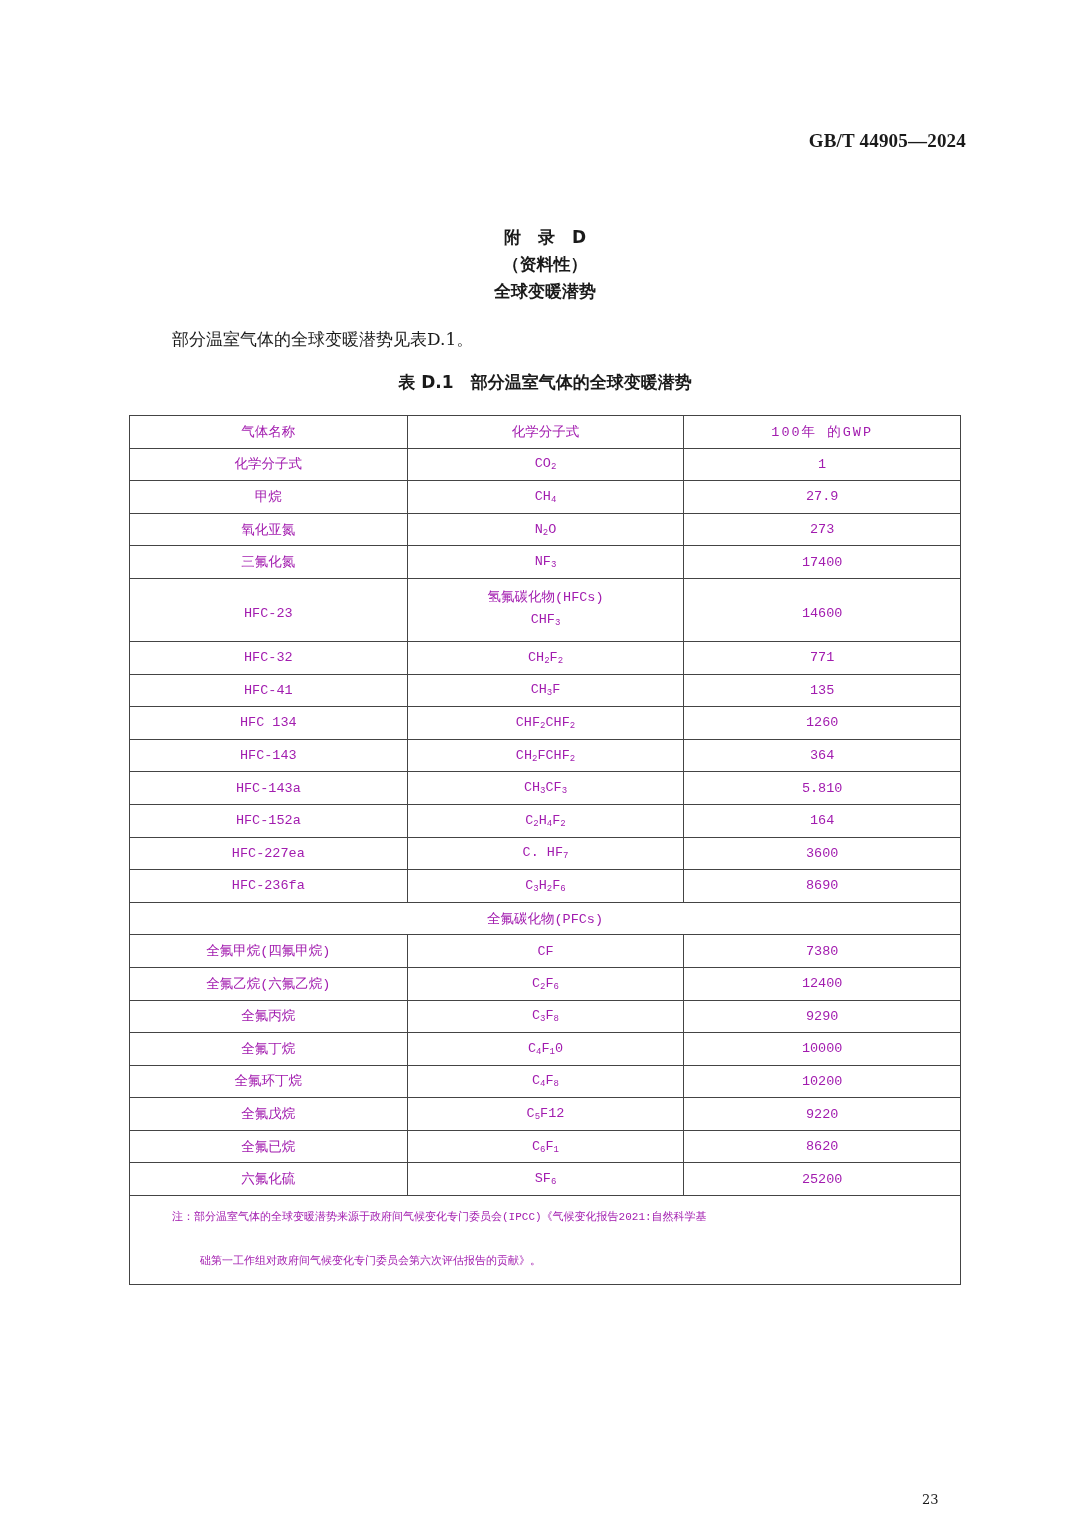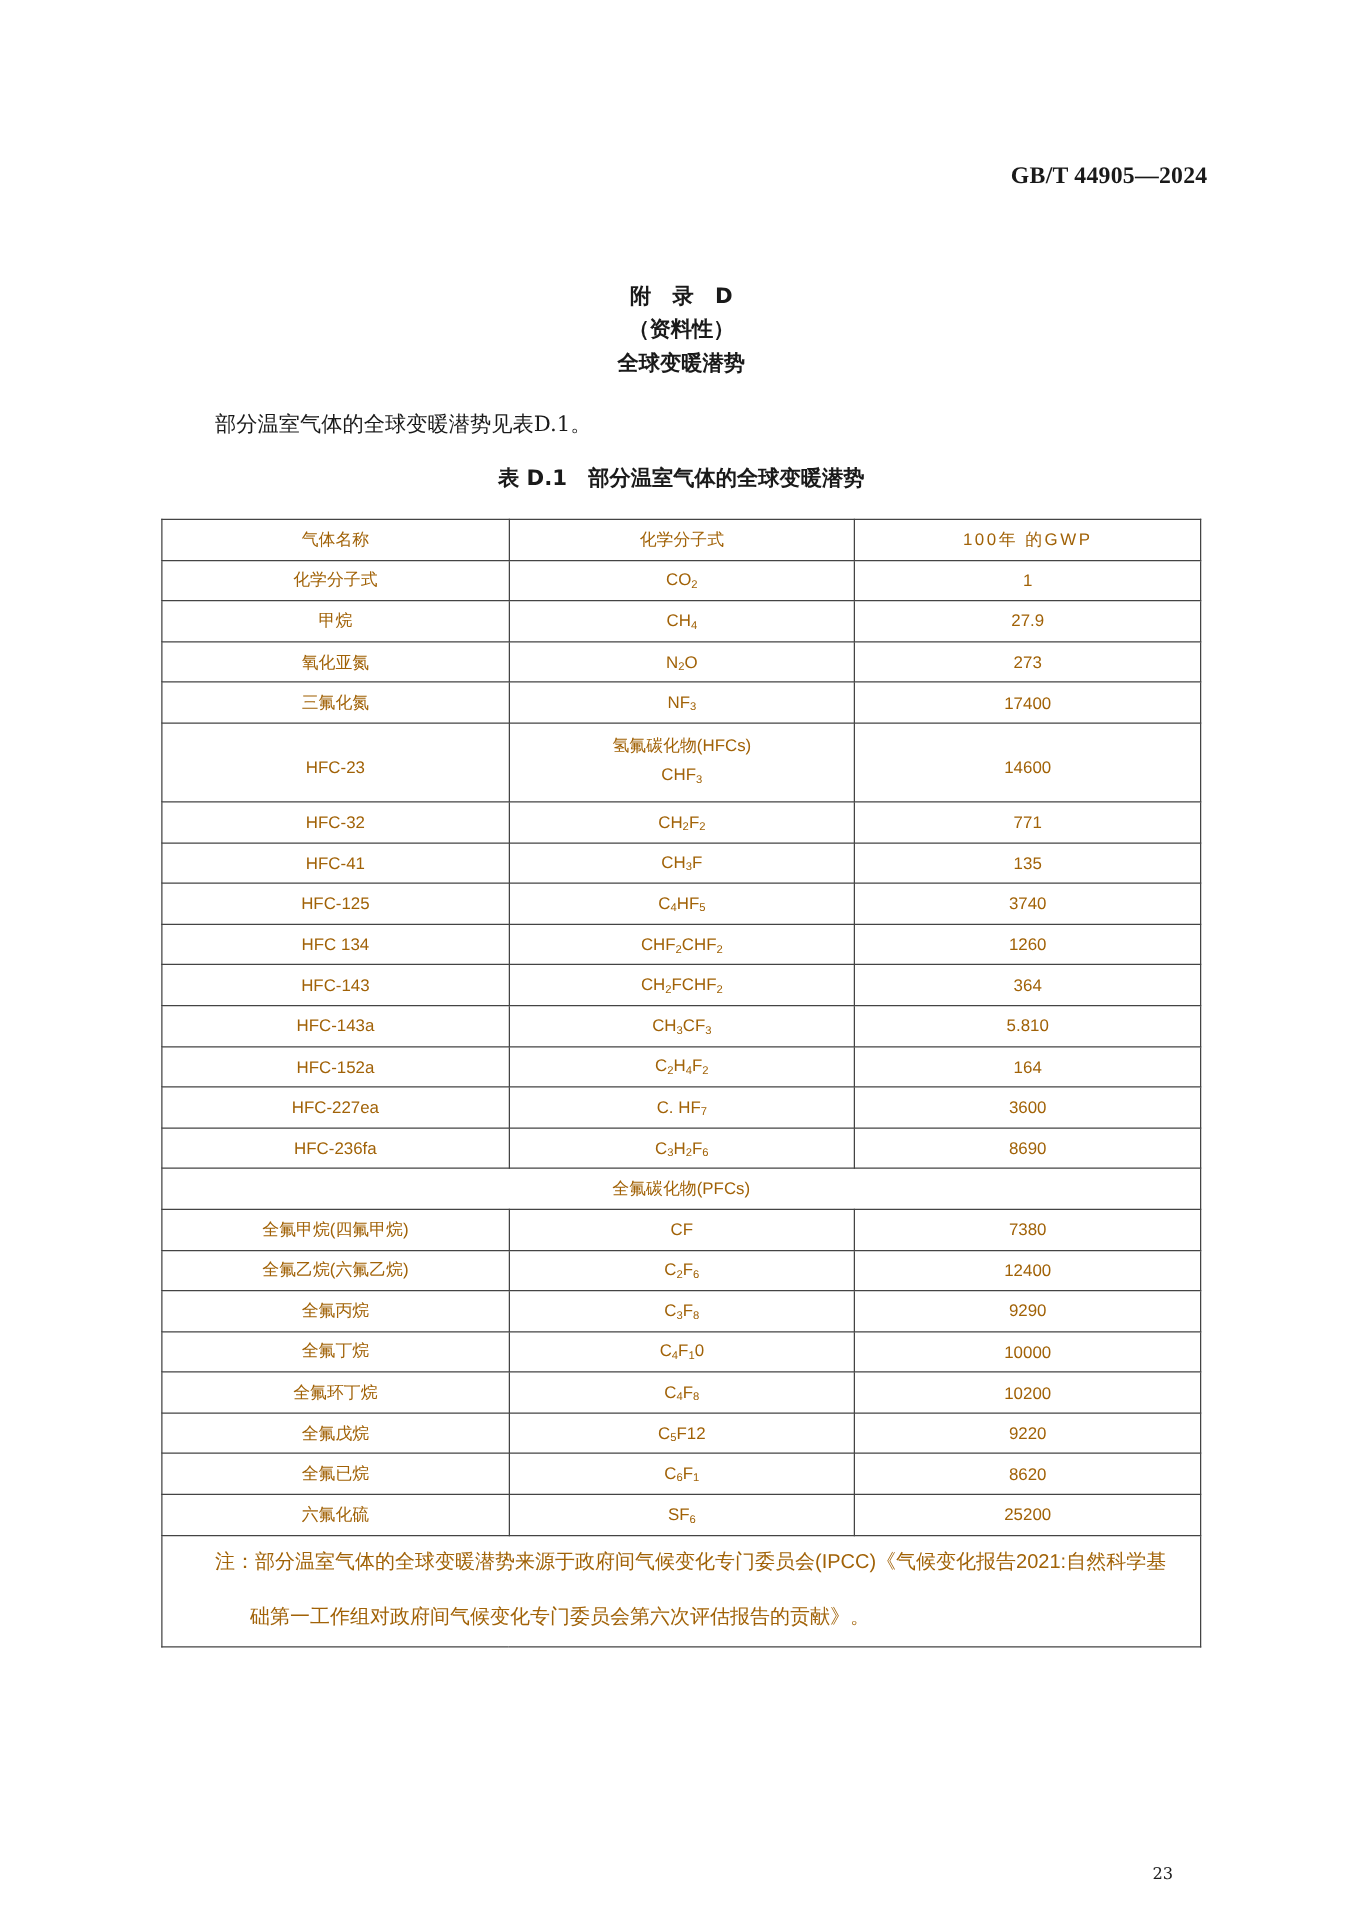--- a/index.html
+++ b/index.html
@@ -6,31 +6,31 @@
   body { width: 1080px; height: 1527px; position: relative; overflow: hidden;
          font-family: "DejaVu Serif", "Liberation Serif", serif; color: #1a1a1a; }
   .std-code { position: absolute; top: 130px; right: 114px; font-family: "Liberation Serif", serif;
               font-weight: bold; font-size: 19px; letter-spacing: 0.2px; text-align: center; }
   .annex-head { position: absolute; top: 224px; left: 0; width: 1090px; text-align: center;
                 font-family: "DejaVu Sans", sans-serif; font-weight: bold; font-size: 17px; line-height: 27px; }
   .intro { position: absolute; top: 328px; left: 172px; font-size: 17px; }
   .table-caption { position: absolute; top: 371px; left: 0; width: 1090px; text-align: center;
                    font-family: "DejaVu Sans", sans-serif; font-weight: bold; font-size: 17px; }
   table.gwp { position: absolute; top: 415px; left: 129px; width: 832px; border-collapse: collapse;
-              border: 1.5px solid #333; font-family: Liberation Sans, sans-serif; font-size: 13.5px; color: #a16207; }
+              border: 1.5px solid #333; font-family: Liberation Mono, monospace; font-size: 13.5px; color: #a21caf; }
   table.gwp td { border: 1px solid #444; text-align: center; vertical-align: middle; padding: 0; }
   table.gwp col.c1 { width: 278px; } table.gwp col.c2 { width: 277px; } table.gwp col.c3 { width: 277px; }
   tr.r { height: 32.6px; }
   tr.tall { height: 63px; }
   tr.tall td.bottom { vertical-align: bottom; padding-bottom: 20px; }
   .hfc-cell { position: relative; }
   .hfc-cell .grp { display: block; margin-top: 6px; }
   .hfc-cell .f { display: block; margin-top: 6px; margin-bottom: 10px; }
   sub { font-size: 9px; vertical-align: -2px; }
-  td.note { text-align: left !important; padding: 8px 10px 10px 42px !important; font-size: 16px; line-height: 26px; }
+  td.note { text-align: left !important; padding: 8px 10px 10px 42px !important; font-size: 11px; line-height: 26px; }
   td.note .l2 { display: block; padding-left: 28px; margin-top: 18px; }
   .page-num { position: absolute; top: 1492px; left: 922px; font-size: 13px; }
   .hdr { letter-spacing: 2px; }
 </style>
 </head>
 <body>
 
 <div class="std-code">GB/T 44905—2024</div>
 
 <div class="annex-head">
@@ -85,25 +85,20 @@
       </tr>
       <tr class="r">
         <td>HFC-32</td>
         <td>CH<sub>2</sub>F<sub>2</sub></td>
         <td>771</td>
       </tr>
       <tr class="r">
         <td>HFC-41</td>
         <td>CH<sub>3</sub>F</td>
         <td>135</td>
-      </tr>
-      <tr class="r">
-        <td>HFC-125</td>
-        <td>C<sub>4</sub>HF<sub>5</sub></td>
-        <td>3740</td>
       </tr>
       <tr class="r">
         <td>HFC 134</td>
         <td>CHF<sub>2</sub>CHF<sub>2</sub></td>
         <td>1260</td>
       </tr>
       <tr class="r">
         <td>HFC-143</td>
         <td>CH<sub>2</sub>FCHF<sub>2</sub></td>
         <td>364</td>

